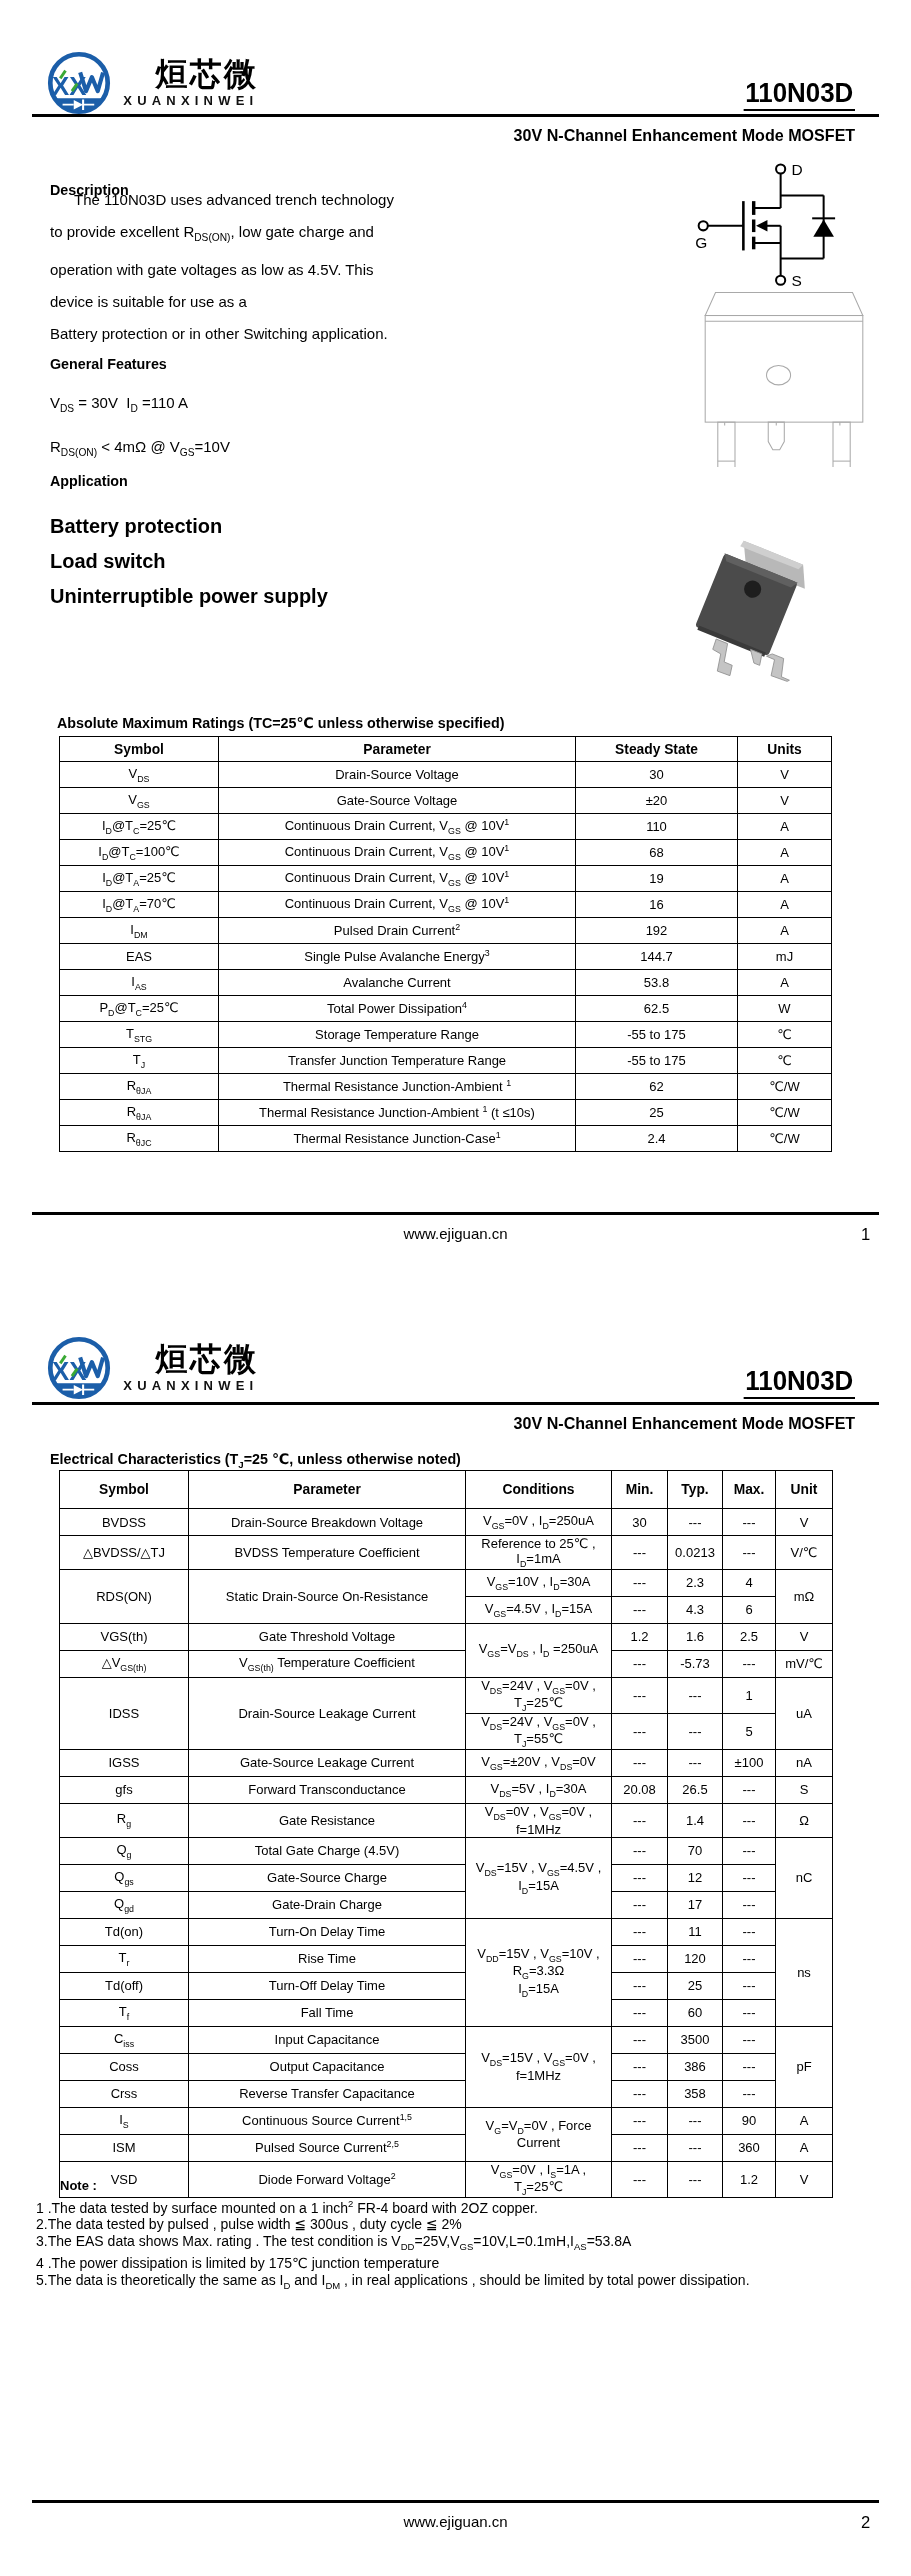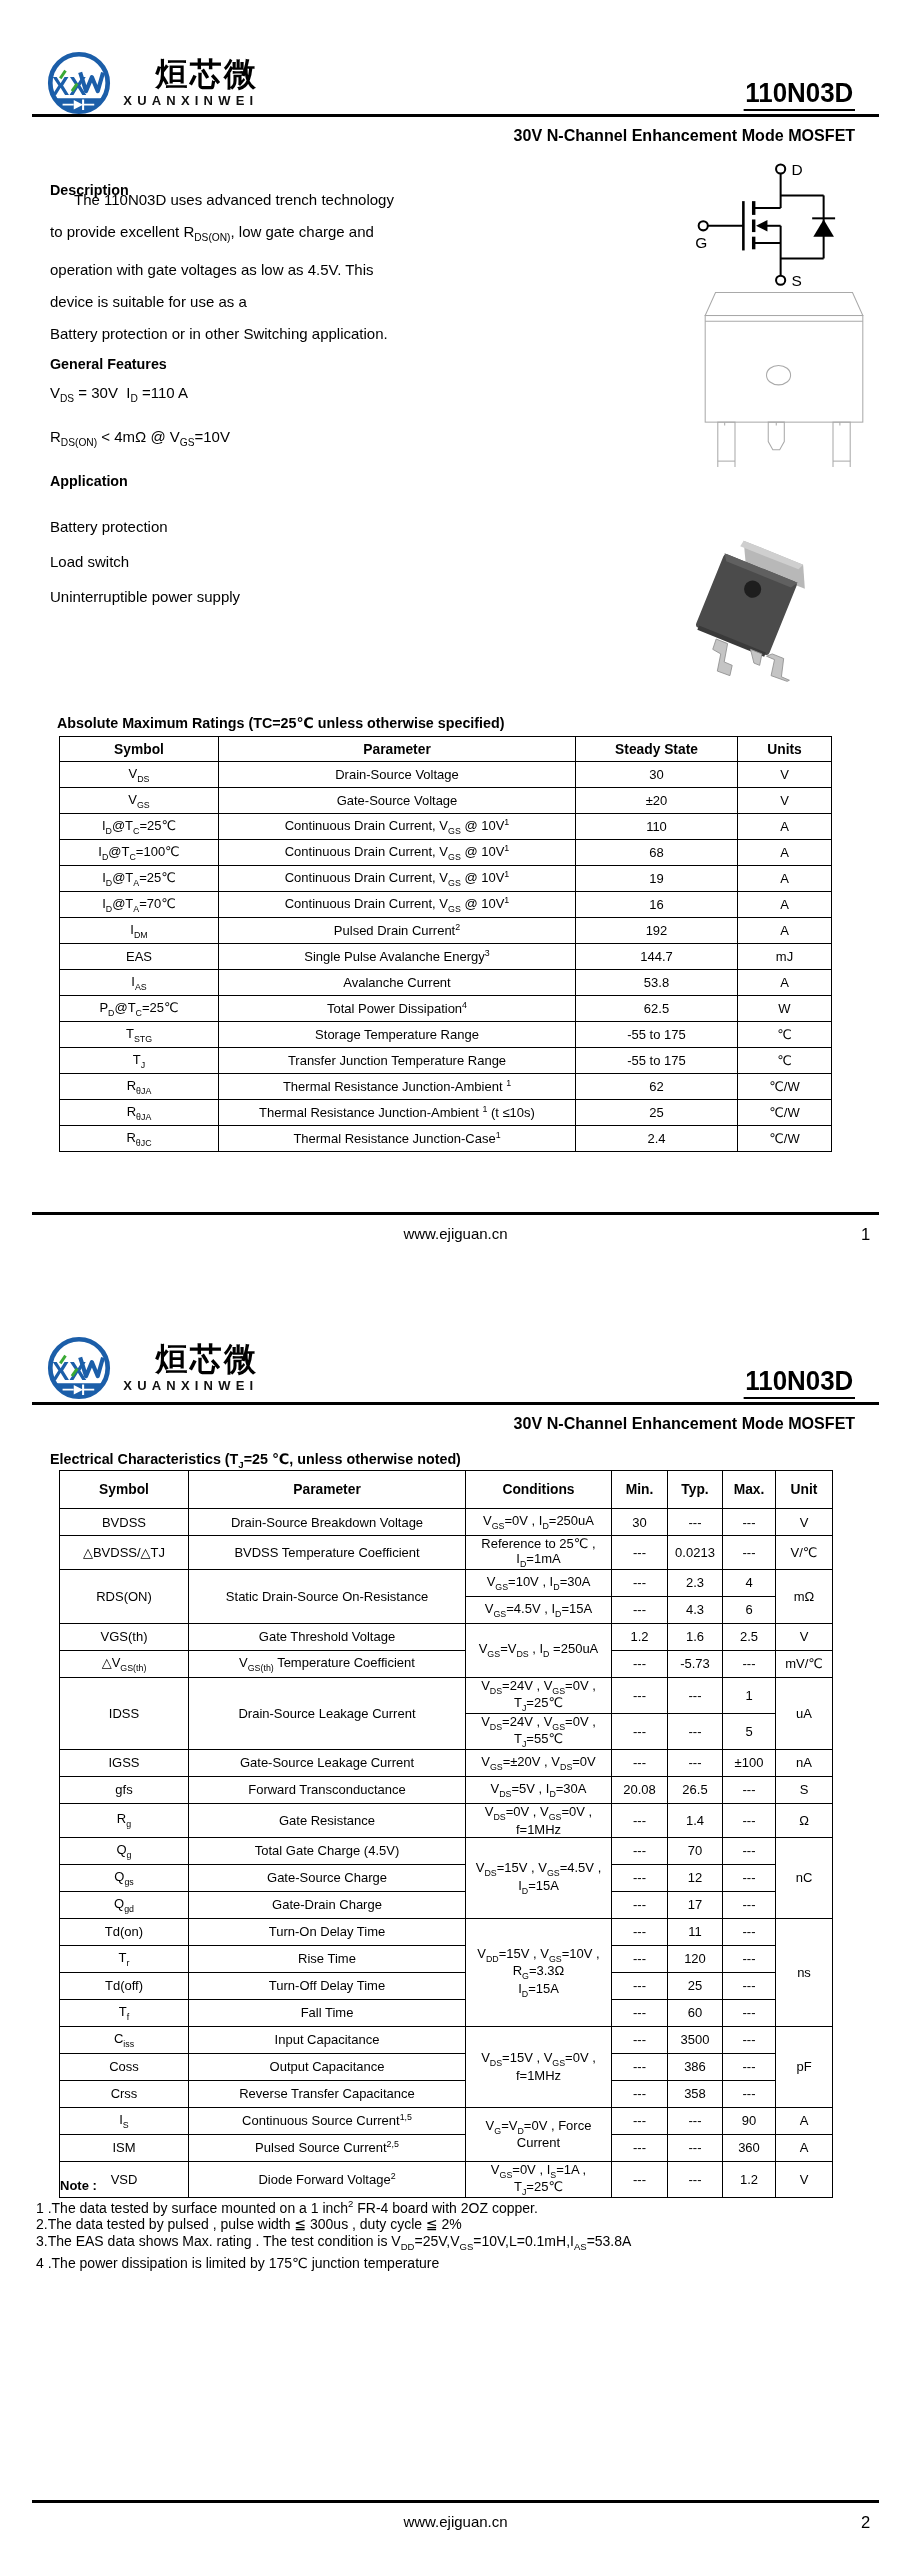--- a/index.html
+++ b/index.html
@@ -14,21 +14,21 @@
   .brand-en{font-size:13px;font-weight:bold;letter-spacing:5.2px;margin-top:2.3px;color:#111;}
   .partno{font-size:27px;font-weight:bold;letter-spacing:0px;border-bottom:2.9px solid #000;
           padding:0 1.7px 0.6px 1.7px;line-height:1.1;transform:scaleX(.96);transform-origin:right;}
   .hrule{background:#000;height:3.4px;}
   .subtitle{font-size:16.6px;font-weight:bold;transform:scaleX(.97);transform-origin:right;}
 
   .h-sec{font-size:14.3px;font-weight:bold;}
   .bodytext{font-size:15px;line-height:32px;}
   .bodytext .ind{padding-left:24px;}
   .gf-line{font-size:15px;margin-bottom:24px;}
-  .app-line{font-size:15px;line-height:35px;}
+  .app-line{font-size:20px;line-height:35px;font-weight:bold;}
 
   .tbl-title{font-size:14.3px;font-weight:bold;}
   table.ds{border-collapse:collapse;table-layout:fixed;border:1.7px solid #000;}
   table.ds th,table.ds td{border:1.1px solid #000;text-align:center;vertical-align:middle;
      padding:0 2.3px;overflow:hidden;}
   table.ds th{font-size:13.8px;font-weight:bold;}
   table.ds td{font-size:13px;}
   #t1 th{height:24px;} #t1 td{height:25px;}
   #t2 th{height:37px;} #t2 td{height:26px;}
   sub{font-size:68%;} sup{font-size:68%;}
@@ -78,21 +78,21 @@
     <div class="abs h-sec" style="left:50px;top:153px;margin-top:29px;">Description</div>
     <div class="abs bodytext" style="left:50px;top:184px;width:436px;">
       <div class="ind">The 110N03D uses advanced trench technology</div>
       <div>to provide excellent R<sub>DS(ON)</sub>, low gate charge and</div>
       <div>operation with gate voltages as low as 4.5V. This</div>
       <div>device is suitable for use as a</div>
       <div>Battery protection or in other Switching application.</div>
     </div>
 
     <div class="abs h-sec" style="left:50px;top:356px;">General Features</div>
-    <div class="abs" style="left:50px;top:384px;">
+    <div class="abs" style="left:50px;top:394px;">
       <div class="gf-line">V<sub>DS</sub> = 30V&nbsp;&nbsp;I<sub>D</sub> =110 A</div>
       <div class="gf-line">R<sub>DS(ON)</sub> &lt; 4mΩ @ V<sub>GS</sub>=10V</div>
     </div>
 
     <div class="abs h-sec" style="left:50px;top:473px;">Application</div>
     <div class="abs app-line" style="left:50px;top:509px;">
       <div>Battery protection</div>
       <div>Load switch</div>
       <div>Uninterruptible power supply</div>
     </div>
@@ -523,20 +523,21 @@
           </tr>
         </tbody>
       </table>
 
     <div class="abs note-h" style="left:36px;top:890px;padding-left:24px;">Note :</div>
     <div class="abs" style="left:36px;top:908px;width:838px;">
       <div class="note-line">1 .The data tested by surface mounted on a 1 inch<sup>2</sup> FR-4 board with 2OZ copper.</div>
       <div class="note-line">2.The data tested by pulsed , pulse width ≦ 300us , duty cycle ≦ 2%</div>
       <div class="note-line">3.The EAS data shows Max. rating . The test condition is V<sub>DD</sub>=25V,V<sub>GS</sub>=10V,L=0.1mH,I<sub>AS</sub>=53.8A</div>
       <div class="note-line">4 .The power dissipation is limited by 175℃ junction temperature</div>
+      <div class="note-line">5.The data is theoretically the same as I<sub>D</sub> and I<sub>DM</sub> , in real applications , should be limited by total power dissipation.</div>
     </div>
 
     <div class="abs hrule" style="left:32px;top:1212px;width:847px;"></div>
     <div class="abs f-url" style="left:32px;top:1225px;width:847px;text-align:center;">www.ejiguan.cn</div>
     <div class="abs f-page" style="left:861px;top:1225px;">2</div>
   </div>
 </div>
 
 
 </body></html>

